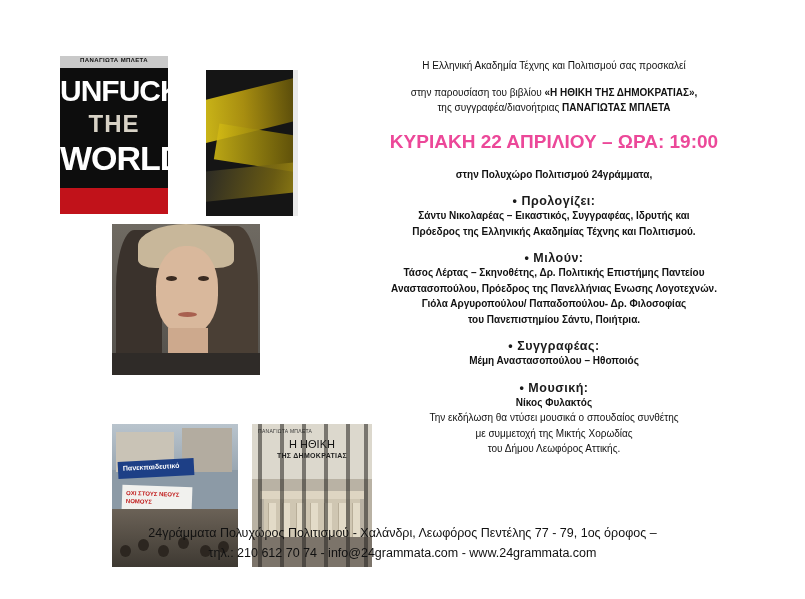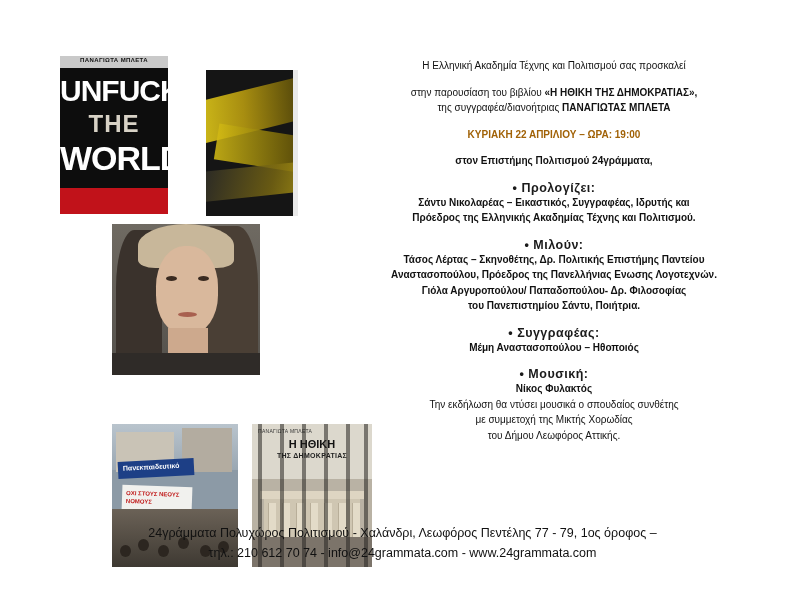--- a/index.html
+++ b/index.html
@@ -241,21 +241,21 @@
   #cover3 .sky {
     position: absolute; left: 0; top: 0; width: 100%; height: 55px;
     background: #dcd8cd;
   }
   #cover3 .toplabel {
     position: absolute; left: 6px; top: 4px;
     font-size: 5px; color: #333; letter-spacing: .3px;
   }
   #cover3 .title1 {
     position: absolute; left: 0; top: 14px; width: 100%;
-    text-align: center; font-size: 11px; font-weight: bold; color: #111;
+    text-align: center; font-size: 11px; font-weight: normal; color: #111;
   }
   #cover3 .title2 {
     position: absolute; left: 0; top: 28px; width: 100%;
     text-align: center; font-size: 7px; font-weight: bold; color: #222;
     letter-spacing: .3px;
   }
   #cover3 .parthenon {
     position: absolute; left: 12px; bottom: 30px;
     width: 96px; height: 40px;
     background: #cfc6b2;
@@ -289,23 +289,23 @@
     text-align: center;
   }
   .line {
     font-size: 10px;
     line-height: 1.55;
     color: #111;
   }
   .line.gap { margin-top: 11px; }
   .b { font-weight: bold; }
   .red {
-    color: #a16207;
+    color: #ec4899;
     font-weight: bold;
-    font-size: 10px;
+    font-size: 19px;
   }
   .section-head {
     font-weight: bold;
     font-size: 12.5px;
     margin-top: 12px;
   }
   .bullet { letter-spacing: .5px; text-align: center; }
 
   
   .footer {
@@ -407,21 +407,21 @@
     <div class="line gap">
       <span>στην παρουσίαση του βιβλίου </span><span class="b">«Η ΗΘΙΚΗ ΤΗΣ ΔΗΜΟΚΡΑΤΙΑΣ»,</span>
     </div>
 
     <div class="line">
       <span>της συγγραφέα/διανοήτριας </span><span class="b">ΠΑΝΑΓΙΩΤΑΣ ΜΠΛΕΤΑ</span>
     </div>
 
     <div class="line gap red">ΚΥΡΙΑΚΗ 22 ΑΠΡΙΛΙΟΥ – ΩΡΑ: 19:00</div>
 
-    <div class="line gap b">στον Επιστήμης Πολιτισμού 24γράμματα,</div>
+    <div class="line gap b">στην Πολυχώρο Πολιτισμού 24γράμματα,</div>
 
     <div class="section-head bullet">• Προλογίζει:</div>
     <div class="line b">Σάντυ Νικολαρέας – Εικαστικός, Συγγραφέας, Ιδρυτής και</div>
     <div class="line b">Πρόεδρος της Ελληνικής Ακαδημίας Τέχνης και Πολιτισμού.</div>
 
     <div class="section-head bullet">• Μιλούν:</div>
     <div class="line b">Τάσος Λέρτας – Σκηνοθέτης, Δρ. Πολιτικής Επιστήμης Παντείου</div>
     <div class="line b">Αναστασοπούλου, Πρόεδρος της Πανελλήνιας Ενωσης Λογοτεχνών.</div>
     <div class="line b">Γιόλα Αργυροπούλου/ Παπαδοπούλου- Δρ. Φιλοσοφίας</div>
     <div class="line b">του Πανεπιστημίου Σάντυ, Ποιήτρια.</div>

